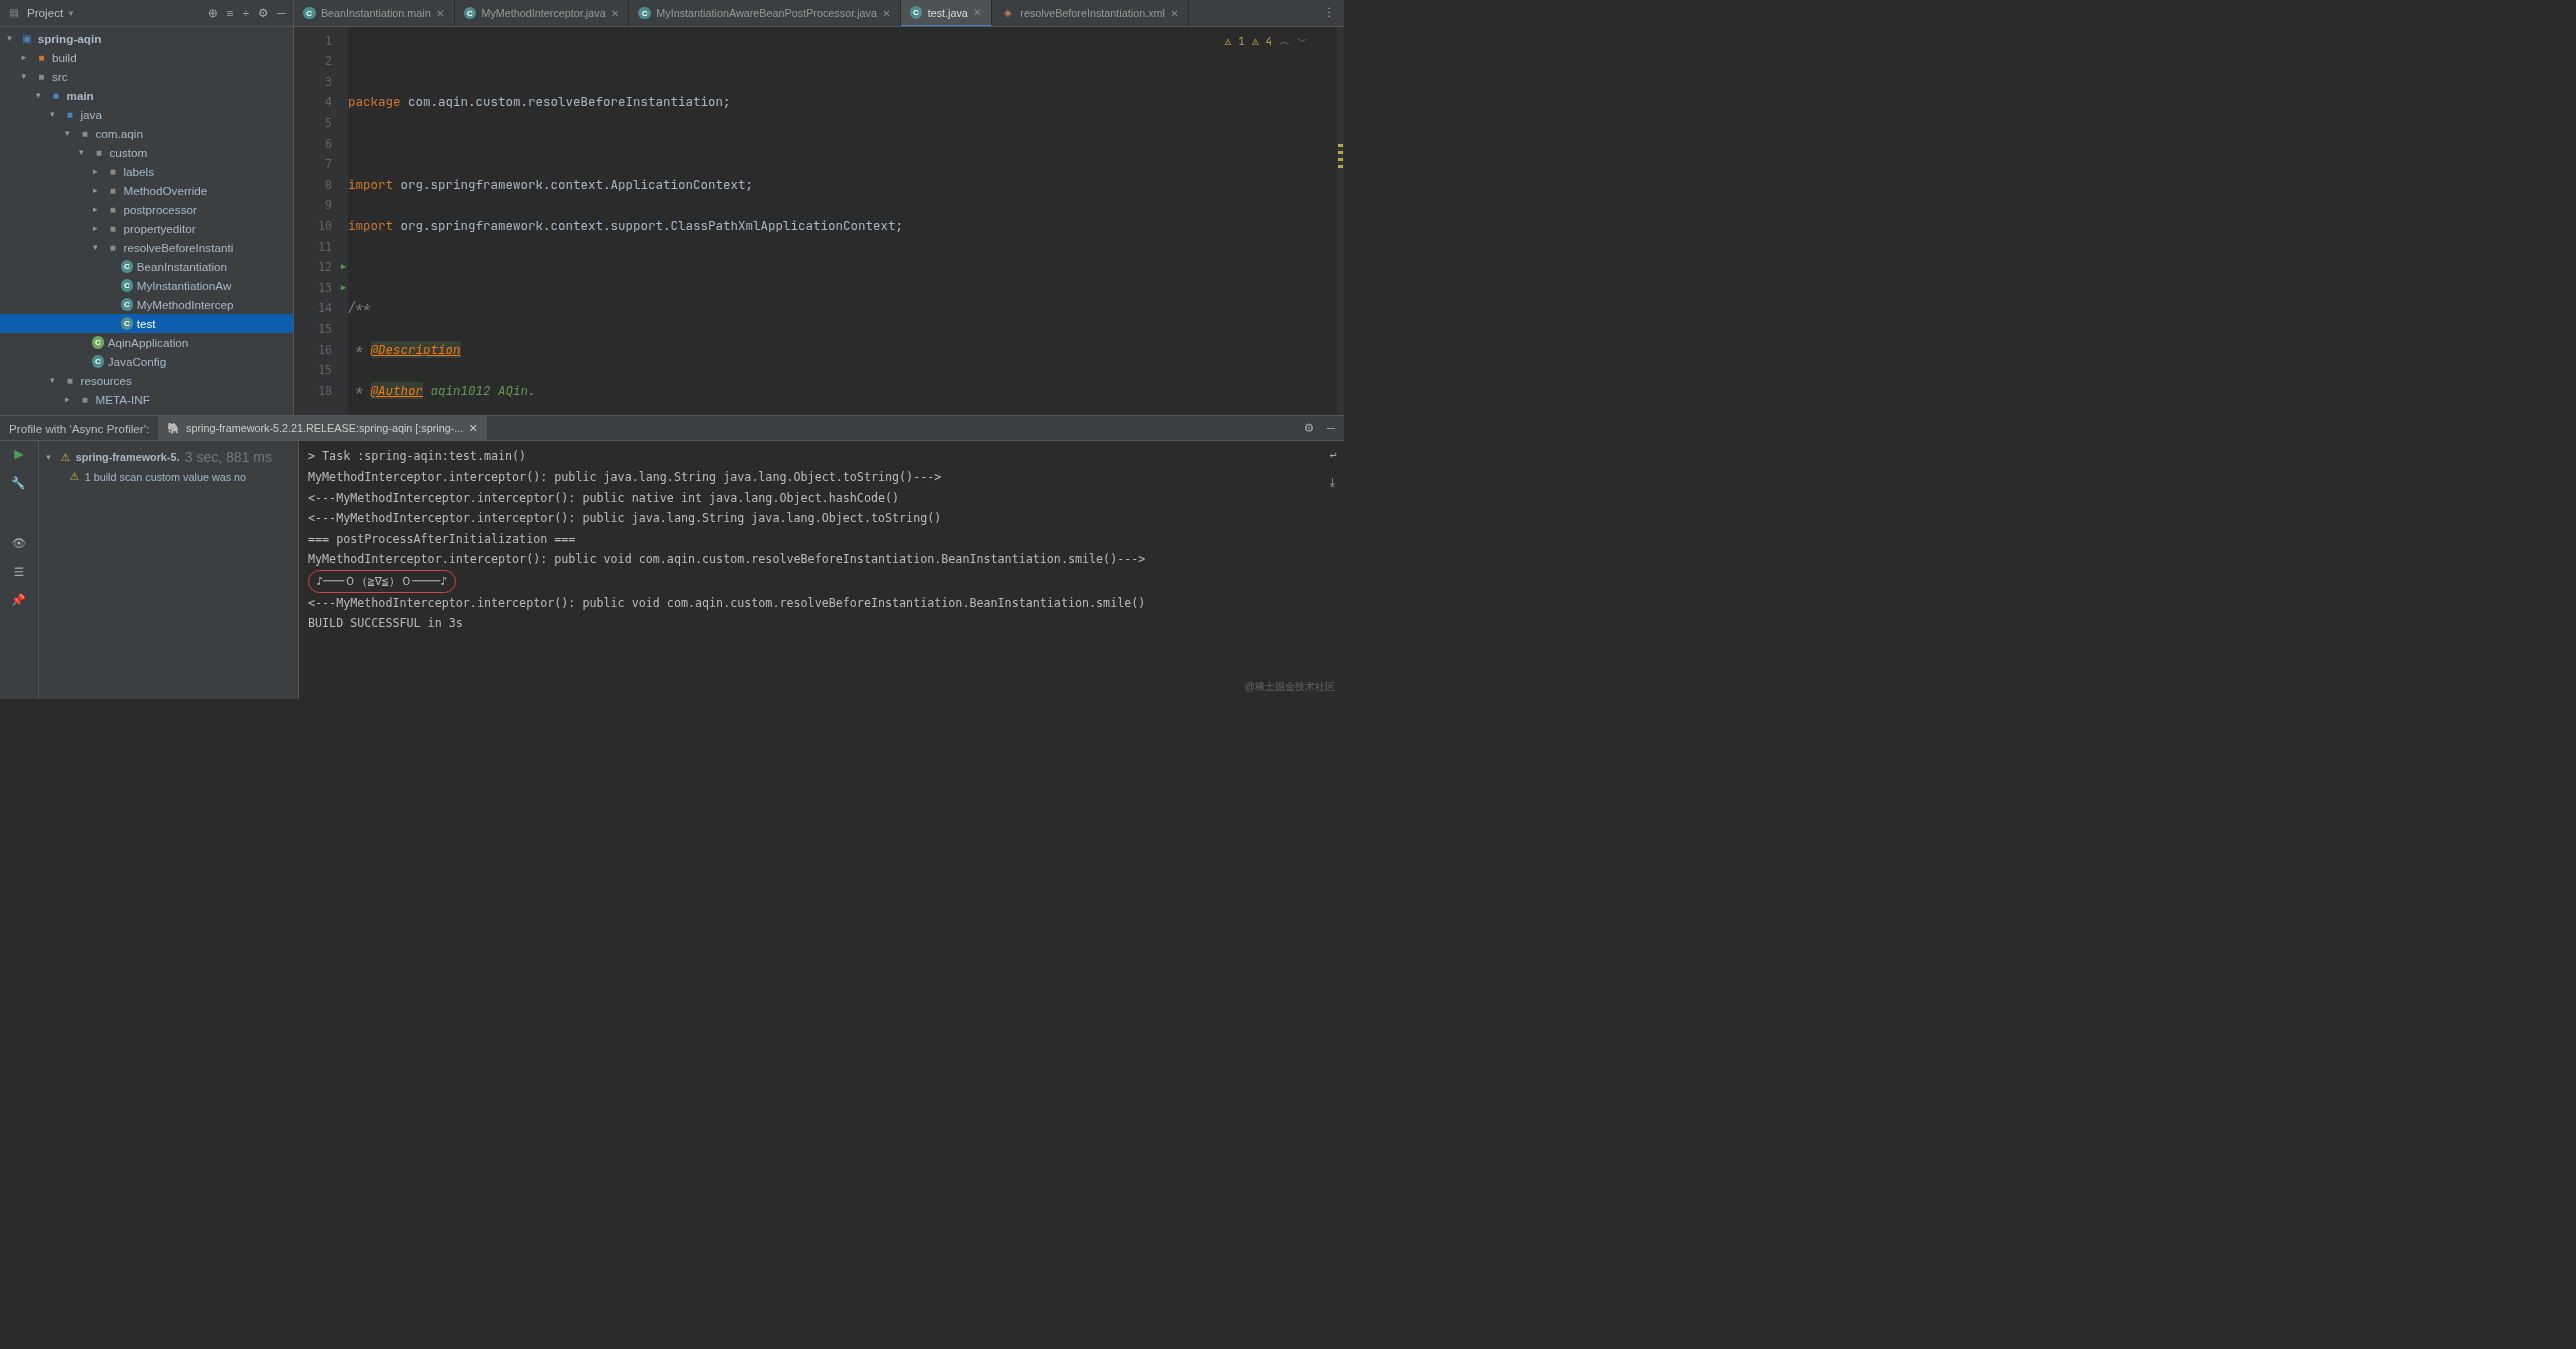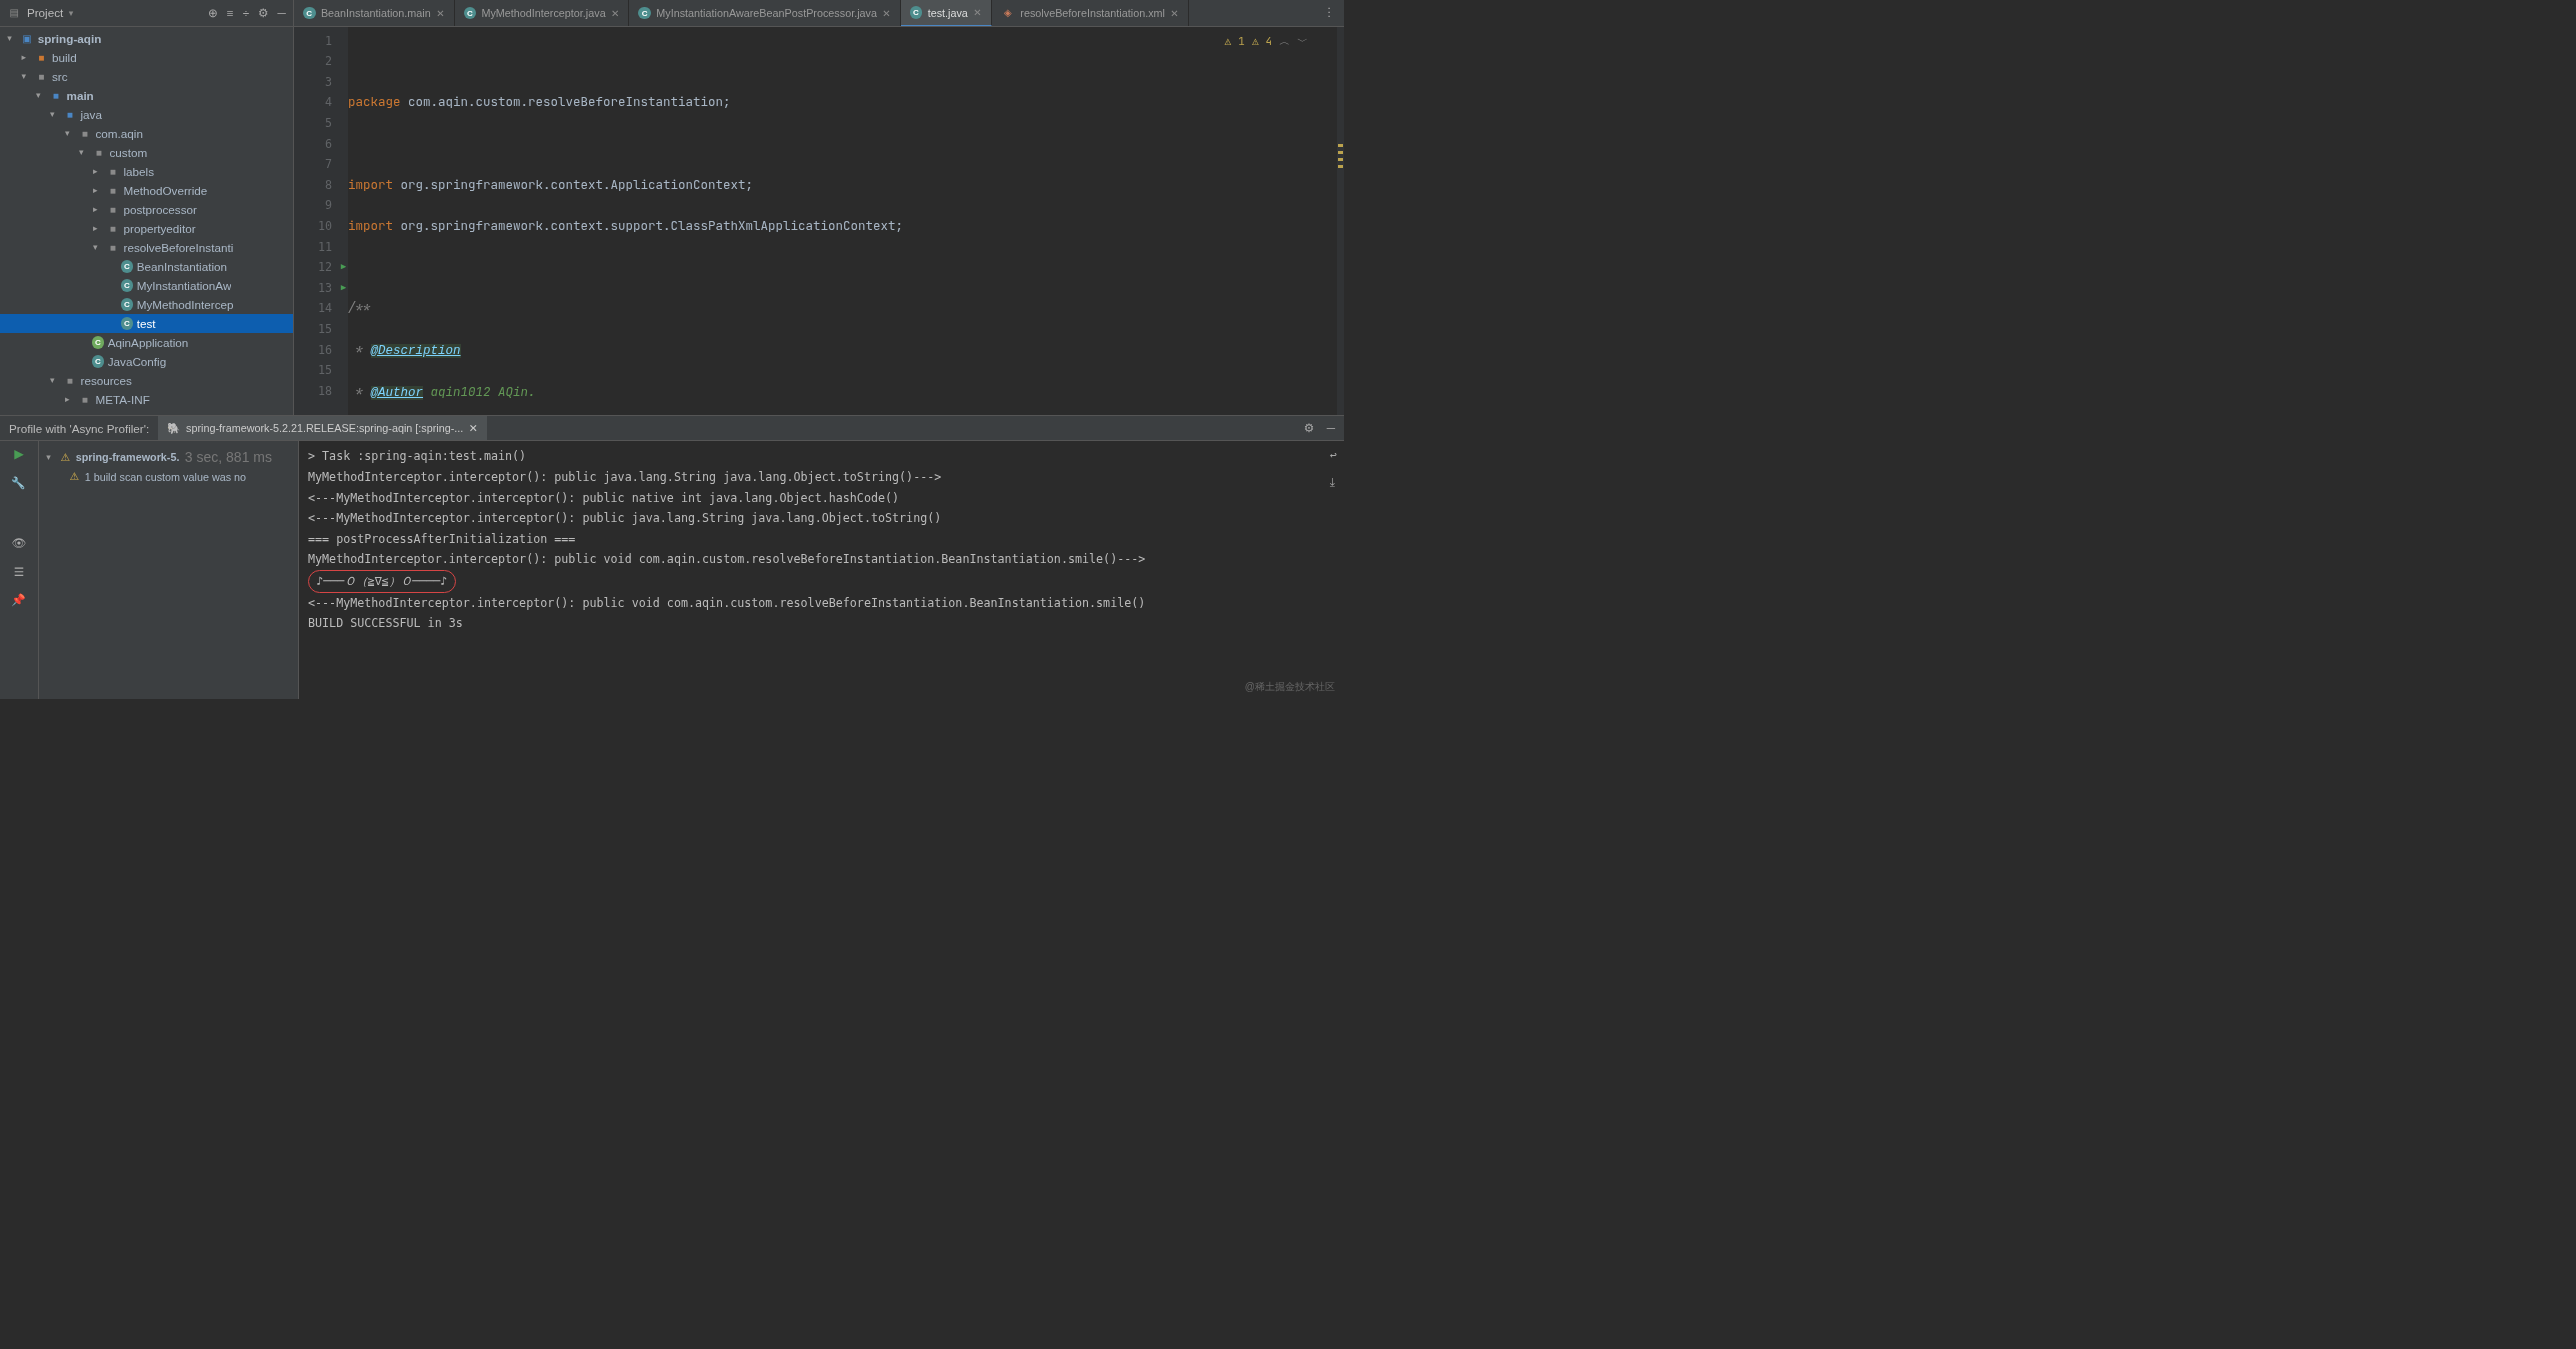--- a/index.html
+++ b/index.html
@@ -87,21 +87,21 @@
   position: absolute; right: 1.8px; color: #499c54; font-size: 9px;
 }
 .code {
   flex: 1; padding-top: 3.6px; font-family: "JetBrains Mono", monospace;
   font-size: 12.5px; line-height: 20.6px; color: #a9b7c6; position: relative;
   white-space: pre; overflow: hidden;
 }
 .kw { color: #cc7832; }
 .com { color: #808080; font-style: italic; }
 .doc { color: #629755; font-style: italic; }
-.doc-tag { color: #7dd3fc; font-style: italic; background: #344134; font-family: Liberation Mono, monospace; }
+.doc-tag { color: #f97316; font-style: italic; background: #344134; }
 .doc-tag-u { text-decoration: underline; }
 .problems-badge {
   position: absolute; top: 3.6px; right: 36px; display: flex; gap: 7.2px;
   color: #bca34e; font-size: 10.8px; align-items: center;
 }
 .stripe-right {
   position: absolute; right: 0; top: 0; width: 7.2px; height: 100%;
   background: #313335;
 }
 .stripe-mark { position: absolute; right: 0.9px; width: 5.4px; height: 2.7px; background: #bca34e; }
@@ -140,21 +140,20 @@
   line-height: 20.6px; color: #bbb; position: relative; overflow: hidden;
 }
 .console-line { white-space: pre; }
 .console-right-icons {
   position: absolute; right: 7.2px; top: 3.6px; display: flex; flex-direction: column;
   gap: 7.2px; color: #aaa;
 }
 .red-oval {
   display: inline-block; border: 1.8px solid #d64545; border-radius: 12.5px;
   padding: 0 7.2px;
-  font-style: italic;
 }
 .watermark {
   position: absolute; right: 9px; bottom: 5.4px; color: #666; font-size: 10px;
 }
 </style>
 </head>
 <body>
 
 <div class="project-panel">
   <div class="project-header">

